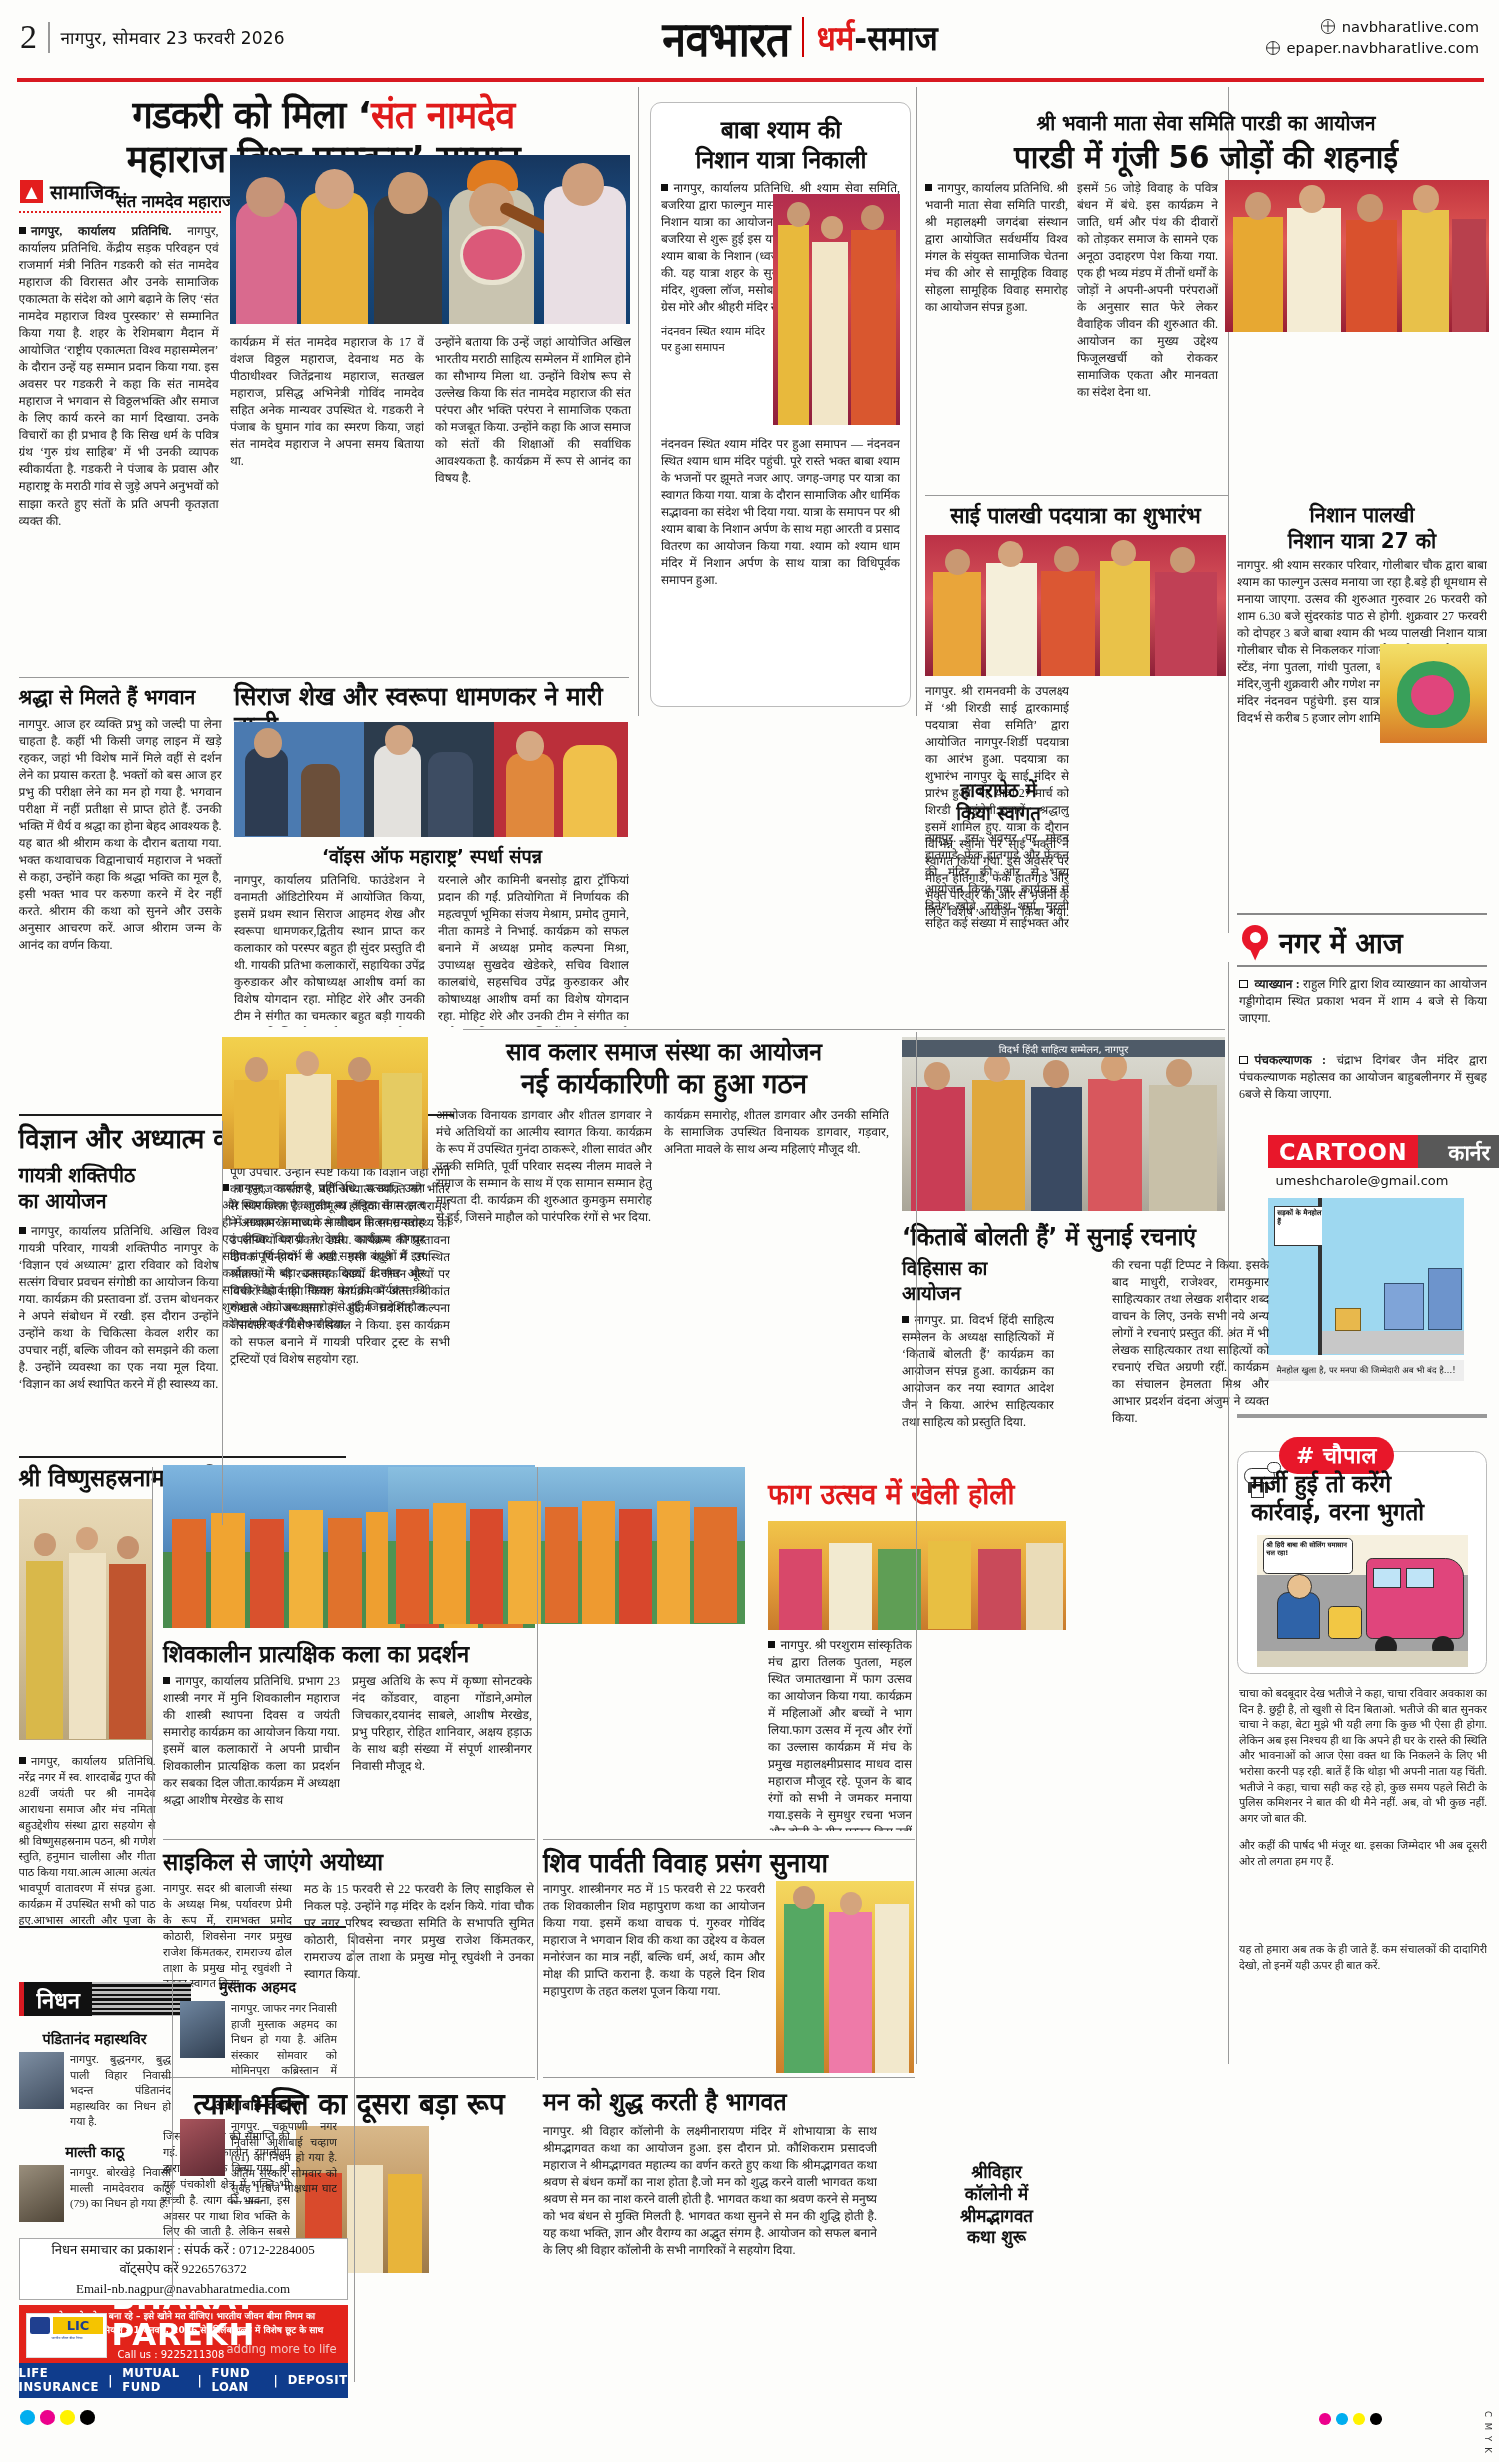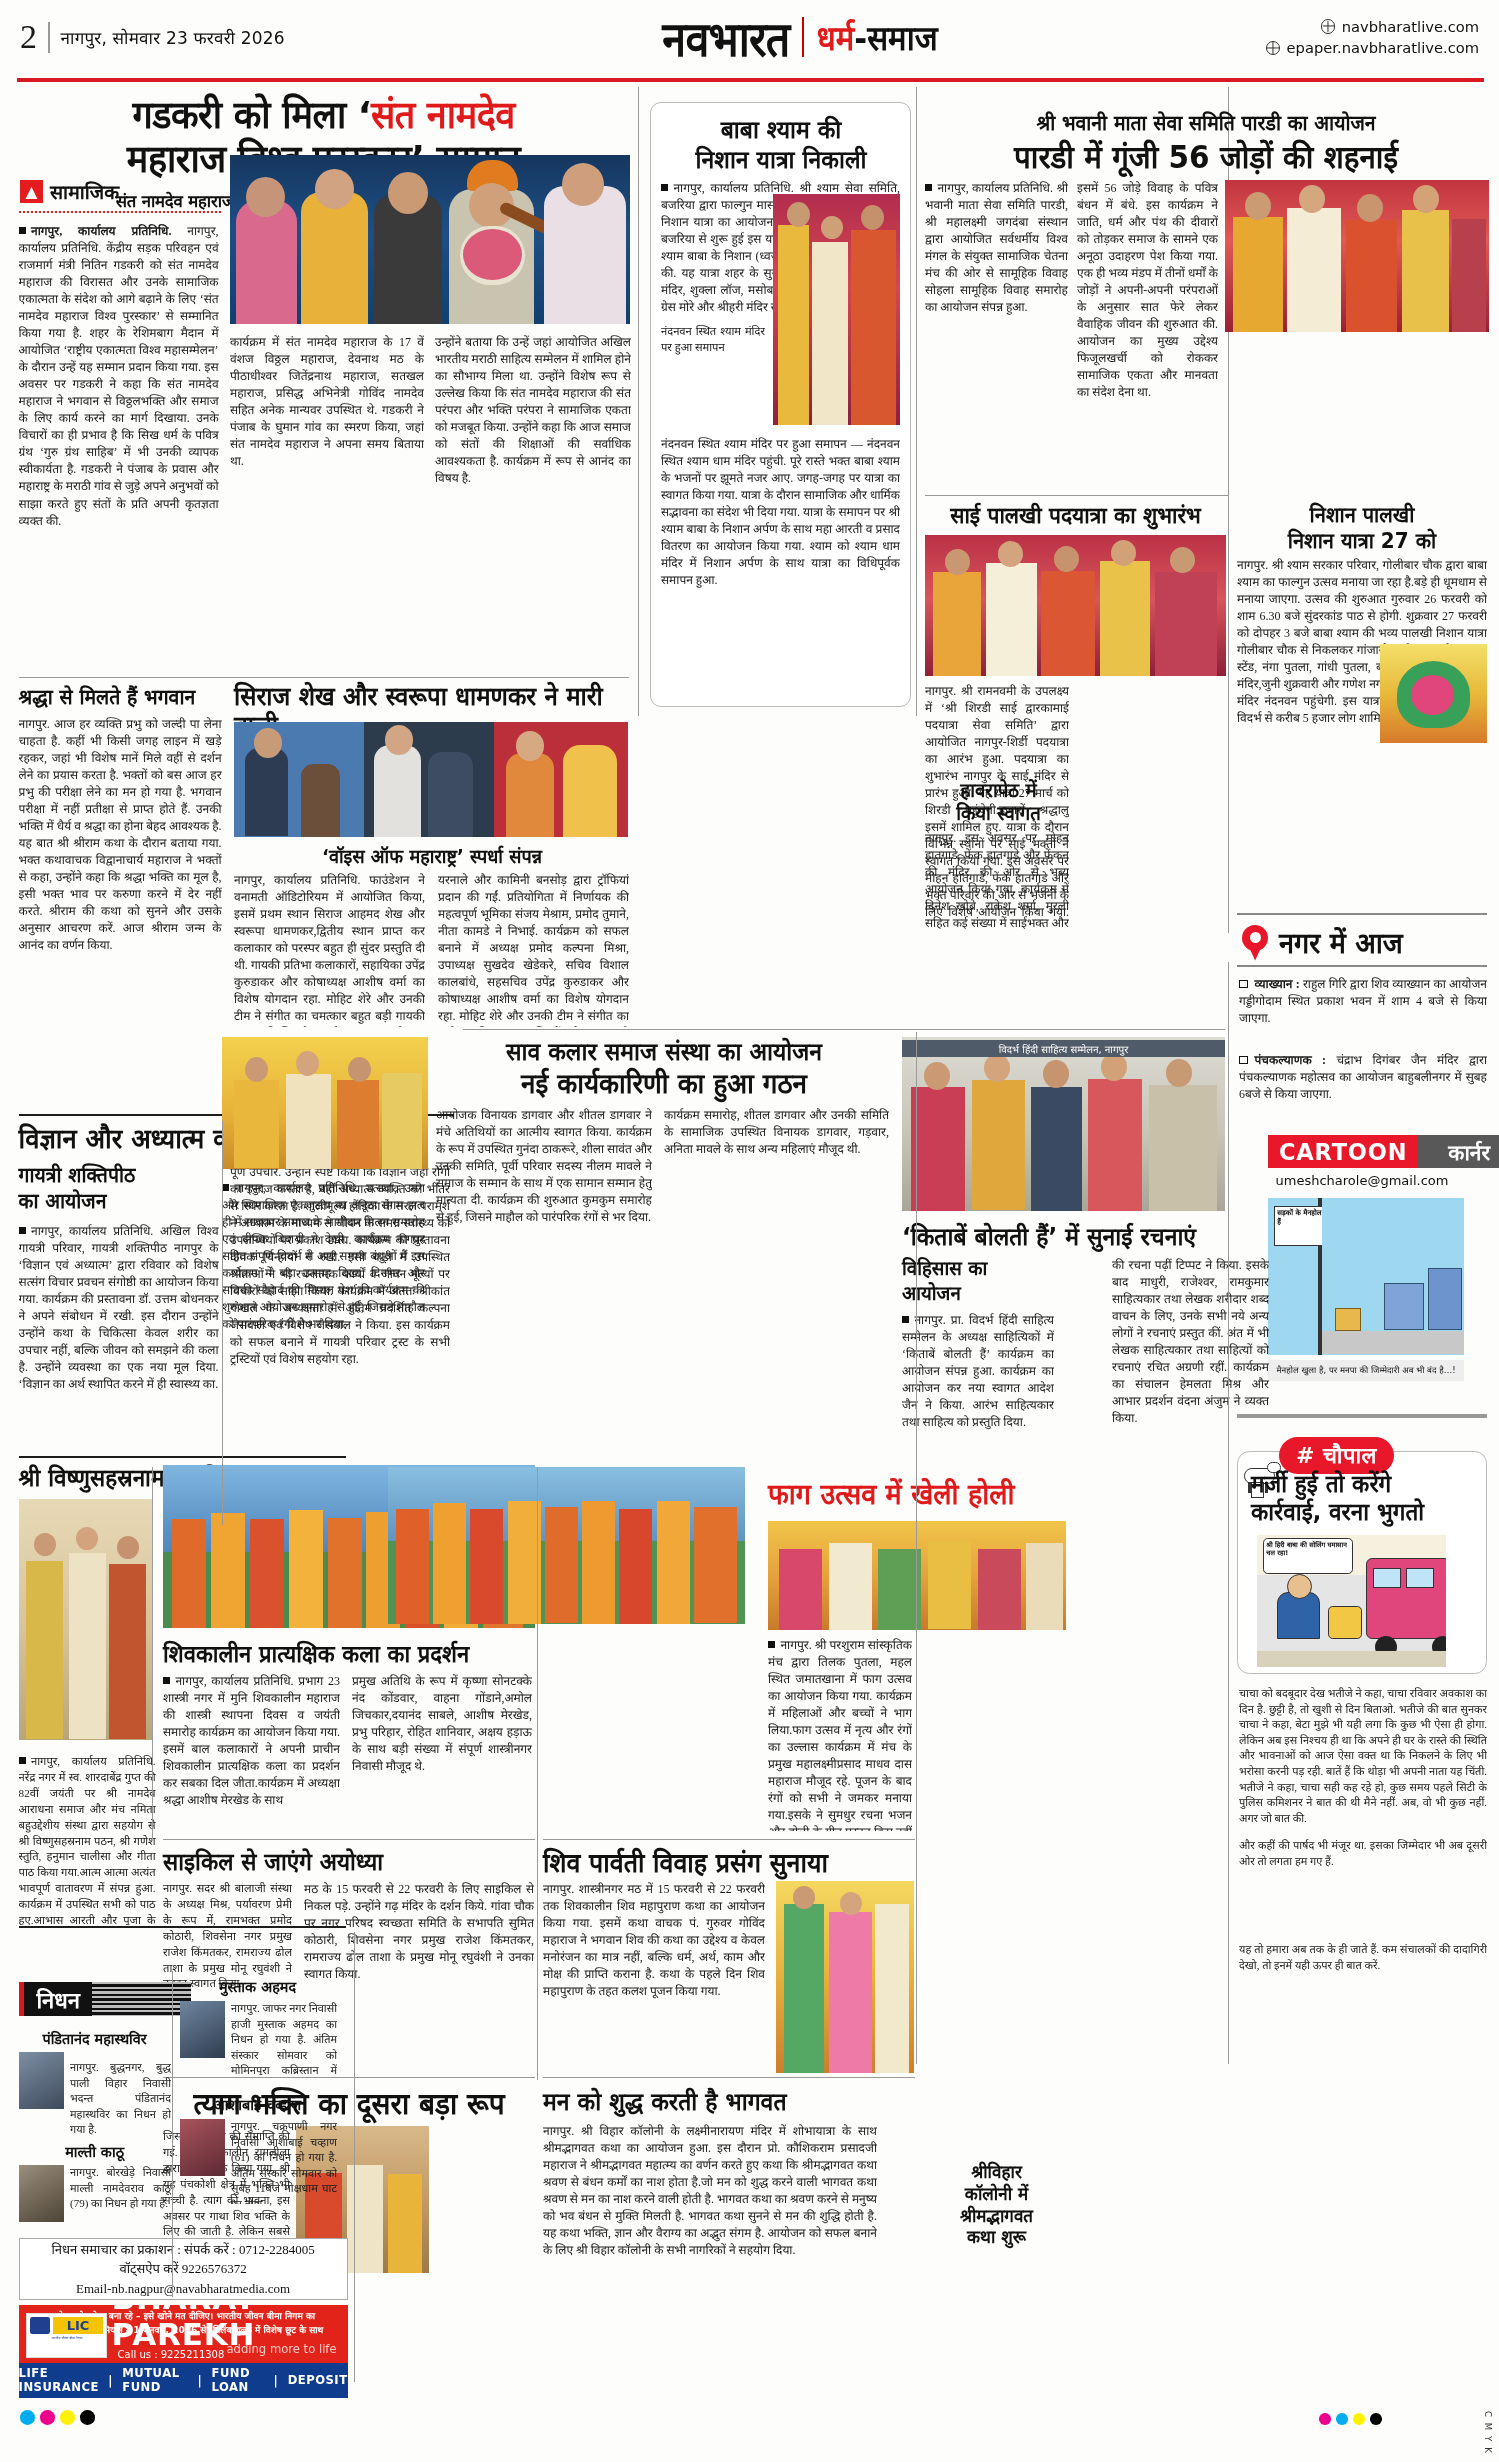--- a/index.html
+++ b/index.html
@@ -390,21 +390,21 @@
     <div style="position:absolute;left:4.7px;top:11px;width:31px;height:15.5px;background:#fff;border:1.2px solid #333;border-radius:7.8px;"></div>
     <div style="position:absolute;left:28px;top:4.7px;width:14px;height:11px;background:#fff;border:1.2px solid #333;border-radius:5.4px;"></div>
     <div style="position:absolute;left:9.3px;top:25px;width:3.1px;height:11px;background:#333;"></div>
     <div style="position:absolute;left:26px;top:25px;width:3.1px;height:11px;background:#333;"></div>
     <div style="position:absolute;left:12.4px;top:25px;width:12.4px;height:15.5px;background:#fff;border:1.2px solid #333;"></div>
   </div>
 
   <div class="hl" style="position:absolute;left:1251px;top:1471px;width:231px;font-size:22.5px;">मर्जी हुई तो करेंगे</div>
   <div class="hl" style="position:absolute;left:1251px;top:1499px;width:231px;font-size:22.5px;">कार्रवाई, वरना भुगतो</div>
 
-  <div class="pic" style="left:1257px;top:1535px;width:189px;height:132px;background:#e5e5e5;">
+  <div class="pic" style="left:1257px;top:1535px;width:211px;height:132px;background:#a3a3a3;">
     <div style="position:absolute;left:0;top:0;right:0;height:40px;background:#f6f0df;"></div>
     <div style="position:absolute;left:6.2px;top:3.1px;width:90px;height:36px;background:#fff;border:1.6px solid #333;border-radius:4.7px;"></div>
     <div style="position:absolute;left:9.3px;top:6.2px;width:84px;font-size:6.6px;font-family:'DejaVu Sans',sans-serif;font-weight:700;line-height:1.25;color:#111;">श्री हिरी बाबा की सोलिंग घमासान चल रहा!</div>
     <div style="position:absolute;left:109px;top:23px;width:98px;height:81px;background:#e0457c;border-radius:6.2px 18.6px 6.2px 6.2px;border:1.6px solid #333;"></div>
     <div style="position:absolute;left:116px;top:33px;width:28px;height:20px;background:#bfe4f7;border:1.2px solid #333;"></div>
     <div style="position:absolute;left:149px;top:33px;width:28px;height:20px;background:#bfe4f7;border:1.2px solid #333;"></div>
     <div style="position:absolute;left:118px;top:101px;width:22px;height:22px;background:#222;border-radius:50%;"></div>
     <div style="position:absolute;left:175px;top:101px;width:22px;height:22px;background:#222;border-radius:50%;"></div>
     <div style="position:absolute;left:20px;top:57px;width:43px;height:47px;background:#2f63a8;border-radius:11px 11px 0 0;border:1.6px solid #333;"></div>
     <div style="position:absolute;left:29.5px;top:39px;width:25px;height:25px;background:#e8c08f;border-radius:50%;border:1.6px solid #333;"></div>
@@ -594,21 +594,21 @@
 
   <div class="rule-blk" style="left:18.6px;top:1926px;width:327px;height:1.9px;"></div>
   <div class="nidhan-head" style="left:18.6px;top:1982px;width:172px;height:34px;">
     <div class="nidhan-red"></div>
     <div class="nidhan-txt">निधन</div>
     <div class="nidhan-lines"></div>
   </div>
 
   <div class="obit-name" style="position:absolute;left:18.6px;top:2029px;width:152px;">पंडितानंद महास्थविर</div>
   <div class="obit-photo" style="position:absolute;left:18.6px;top:2052px;width:45px;height:57px;"></div>
-  <div class="body" style="position:absolute;left:70px;top:2052px;width:101px;height:78px;overflow:hidden;font-size:11px;margin-top:8px;">
+  <div class="body" style="position:absolute;left:70px;top:2052px;width:101px;height:78px;overflow:hidden;font-size:11px;">
     <span>नागपुर. बुद्धनगर, बुद्ध पाली विहार निवासी भदन्त पंडितानंद महास्थविर का निधन हो गया है.</span>
   </div>
 
   <div class="obit-name" style="position:absolute;left:18.6px;top:2142px;width:152px;">माल्ती काठू</div>
   <div class="obit-photo" style="position:absolute;left:18.6px;top:2165px;width:45px;height:57px;background:linear-gradient(150deg,#9a8f7d,#4e4436);"></div>
   <div class="body" style="position:absolute;left:70px;top:2165px;width:101px;height:78px;overflow:hidden;font-size:11px;">
     <span>नागपुर. बोरखेड़े निवासी माल्ती नामदेवराव काठू (79) का निधन हो गया है.</span>
   </div>
 
   <div class="obit-name" style="position:absolute;left:180px;top:1977px;width:155px;">मुस्ताक अहमद</div>

